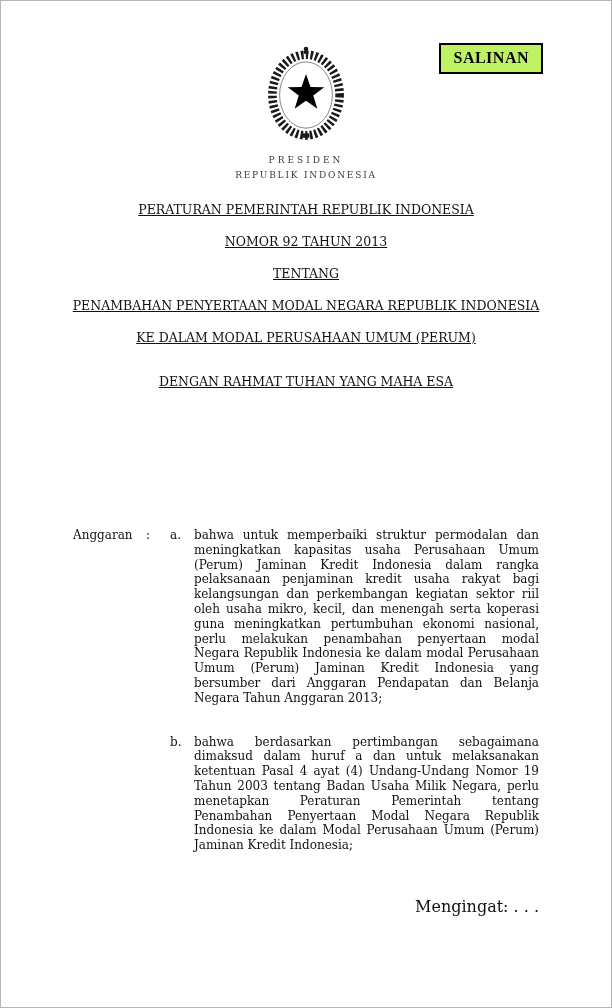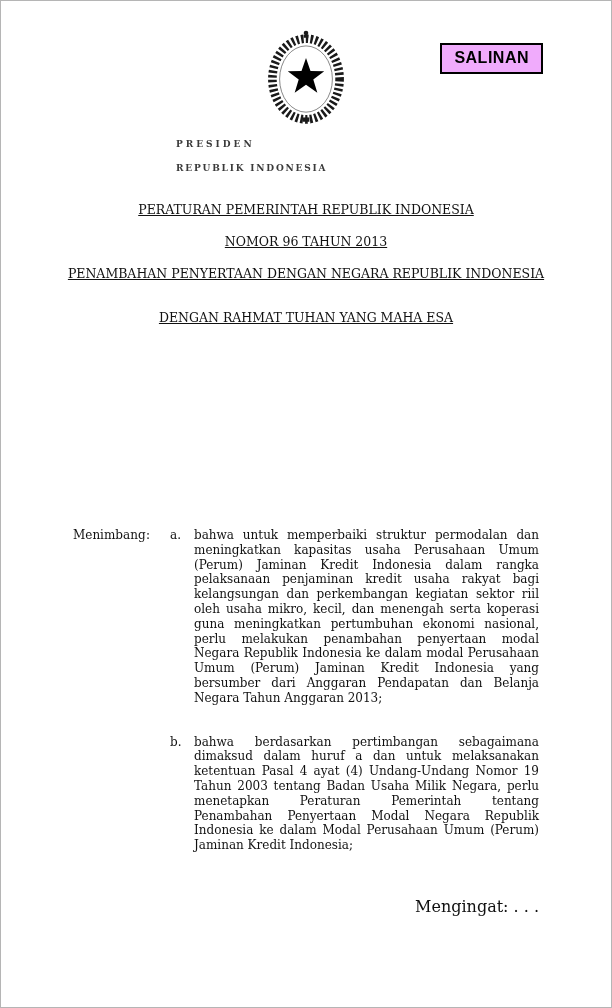--- a/index.html
+++ b/index.html
@@ -16,46 +16,46 @@
     overflow: hidden;
   }
 
   
   .salinan-box {
     position: absolute;
     top: 42px;
     right: 68px;
     border: 2px solid #000000;
     padding: 4px 12px 5px 12px;
-    font-family: Liberation Sans, sans-serif;
+    font-family: Liberation Serif, serif;
     font-weight: bold;
     font-size: 16px;
     letter-spacing: 0.5px;
     color: #000000;
-    background: #f0abfc;
+    background: #bef264;
   }
 
   
   .emblem-wrap {
     position: absolute;
-    top: 28px;
+    top: 44px;
     left: 50%;
     transform: translateX(-50%);
+    text-align: center;
     width: 260px;
-    font-weight: bold;
   }
   .emblem-svg { display: block; margin: 0 auto; }
   .letterhead-1 {
     margin-top: 8px;
     font-size: 9px;
     letter-spacing: 3px;
     color: #3a3a3a;
   }
   .letterhead-2 {
-    margin-top: 14px;
+    margin-top: 5px;
     font-size: 9px;
     letter-spacing: 1.8px;
     color: #3a3a3a;
   }
 
   
   .title-block {
     position: absolute;
     top: 201px;
     left: 36px;
@@ -114,28 +114,30 @@
       <polygon fill="#000000" points="50,30 54.7,43.5 69,43.8 57.6,52.5 61.8,66.2 50,58 38.2,66.2 42.4,52.5 31,43.8 45.3,43.5"></polygon>
 
       <rect x="46.5" y="92" width="7" height="4.5" fill="#1a1a1a"></rect>
     </svg>
     <div class="letterhead-1">PRESIDEN</div>
     <div class="letterhead-2">REPUBLIK INDONESIA</div>
   </div>
 
   <div class="title-block">
     <div class="title-line">PERATURAN PEMERINTAH REPUBLIK INDONESIA</div>
-    <div class="title-line">NOMOR 96 TAHUN 2013</div>
-    <div class="title-line">PENAMBAHAN PENYERTAAN DENGAN NEGARA REPUBLIK INDONESIA</div>
+    <div class="title-line">NOMOR 92 TAHUN 2013</div>
+    <div class="title-line">TENTANG</div>
+    <div class="title-line">PENAMBAHAN PENYERTAAN MODAL NEGARA REPUBLIK INDONESIA</div>
+    <div class="title-line">KE DALAM MODAL PERUSAHAAN UMUM (PERUM)</div>
     <div class="title-line gap-md">DENGAN RAHMAT TUHAN YANG MAHA ESA</div>
   </div>
 
   <div class="considerations">
     <div class="cons-row">
-      <div class="col-label">Menimbang</div>
+      <div class="col-label">Anggaran</div>
       <div class="col-colon">:</div>
       <div class="col-marker">a.</div>
       <div class="col-text">bahwa untuk memperbaiki struktur permodalan dan meningkatkan kapasitas usaha Perusahaan Umum (Perum) Jaminan Kredit Indonesia dalam rangka pelaksanaan penjaminan kredit usaha rakyat bagi kelangsungan dan perkembangan kegiatan sektor riil oleh usaha mikro, kecil, dan menengah serta koperasi guna meningkatkan pertumbuhan ekonomi nasional, perlu melakukan penambahan penyertaan modal Negara Republik Indonesia ke dalam modal Perusahaan Umum (Perum) Jaminan Kredit Indonesia yang bersumber dari Anggaran Pendapatan dan Belanja Negara Tahun Anggaran 2013;</div>
     </div>
     <div class="cons-row">
       <div class="col-label"></div>
       <div class="col-colon"></div>
       <div class="col-marker">b.</div>
       <div class="col-text">bahwa berdasarkan pertimbangan sebagaimana dimaksud dalam huruf a dan untuk melaksanakan ketentuan Pasal 4 ayat (4) Undang-Undang Nomor 19 Tahun 2003 tentang Badan Usaha Milik Negara, perlu menetapkan Peraturan Pemerintah tentang Penambahan Penyertaan Modal Negara Republik Indonesia ke dalam Modal Perusahaan Umum (Perum) Jaminan Kredit Indonesia;</div>
     </div>

